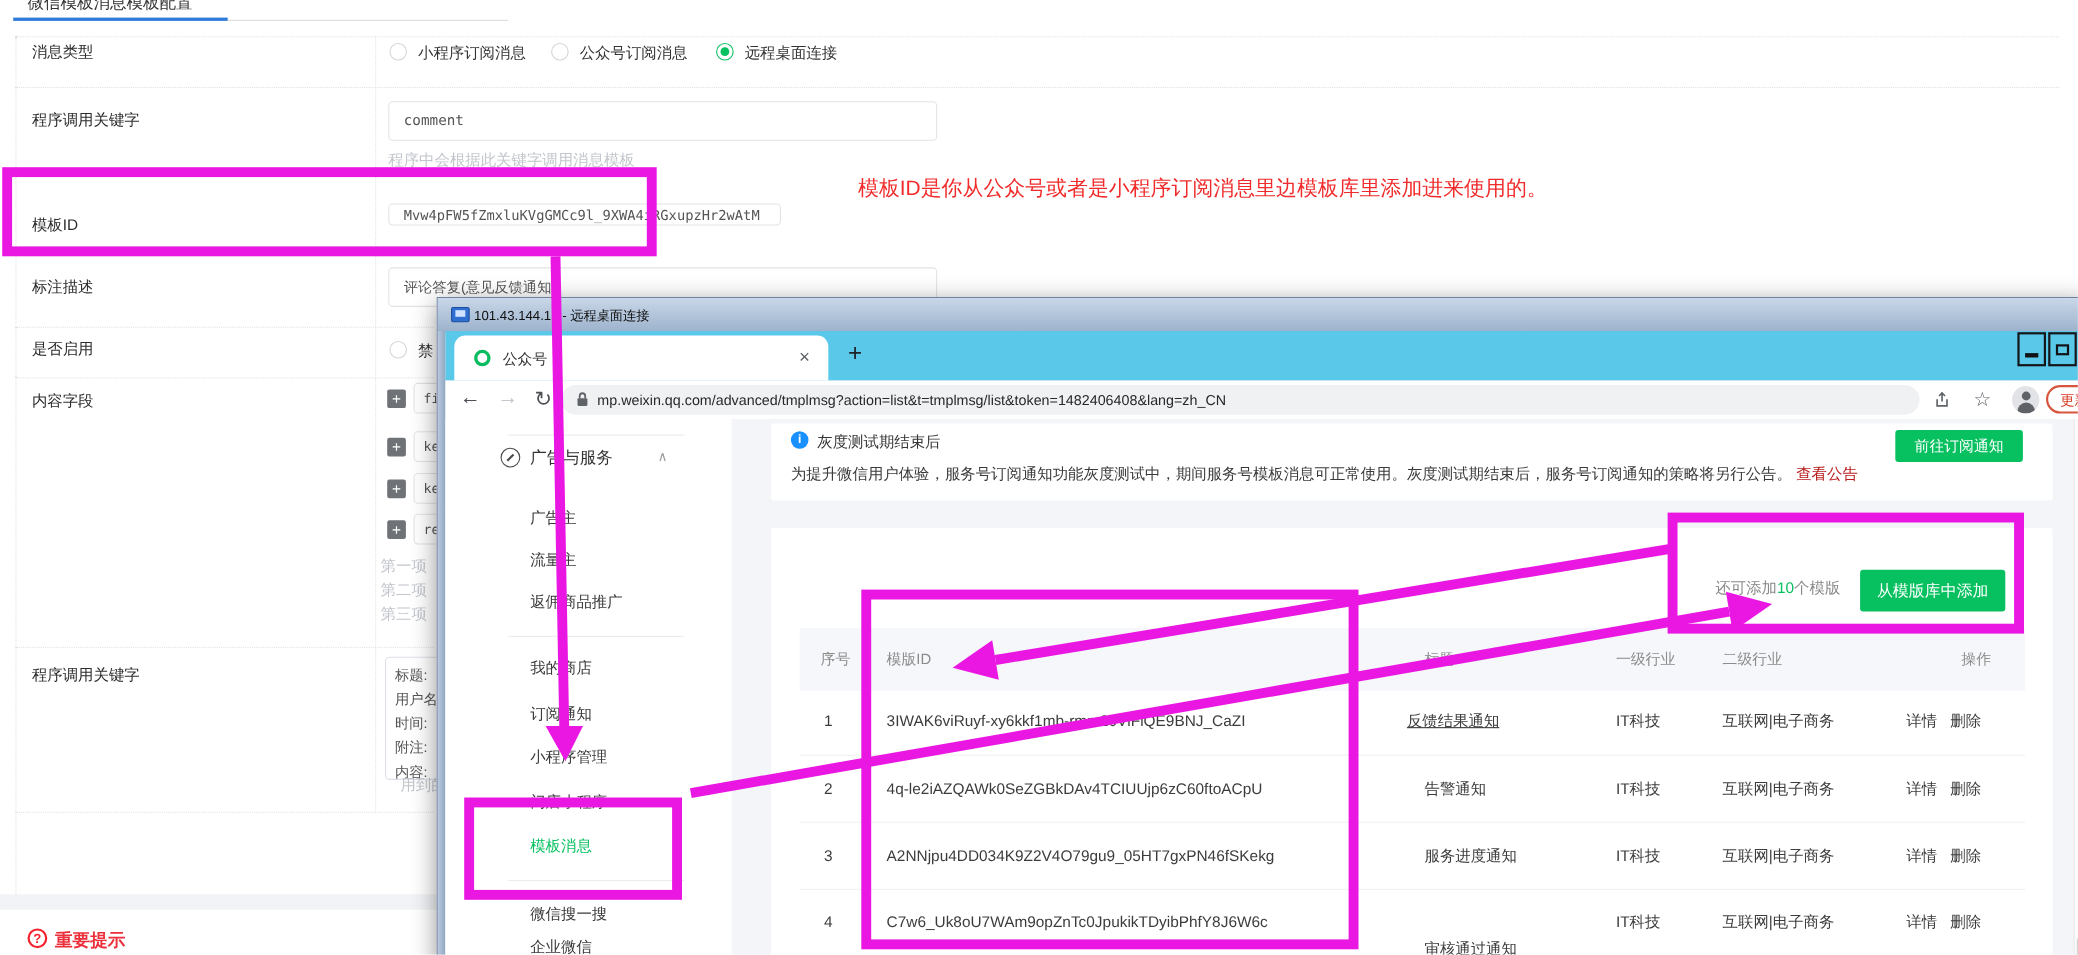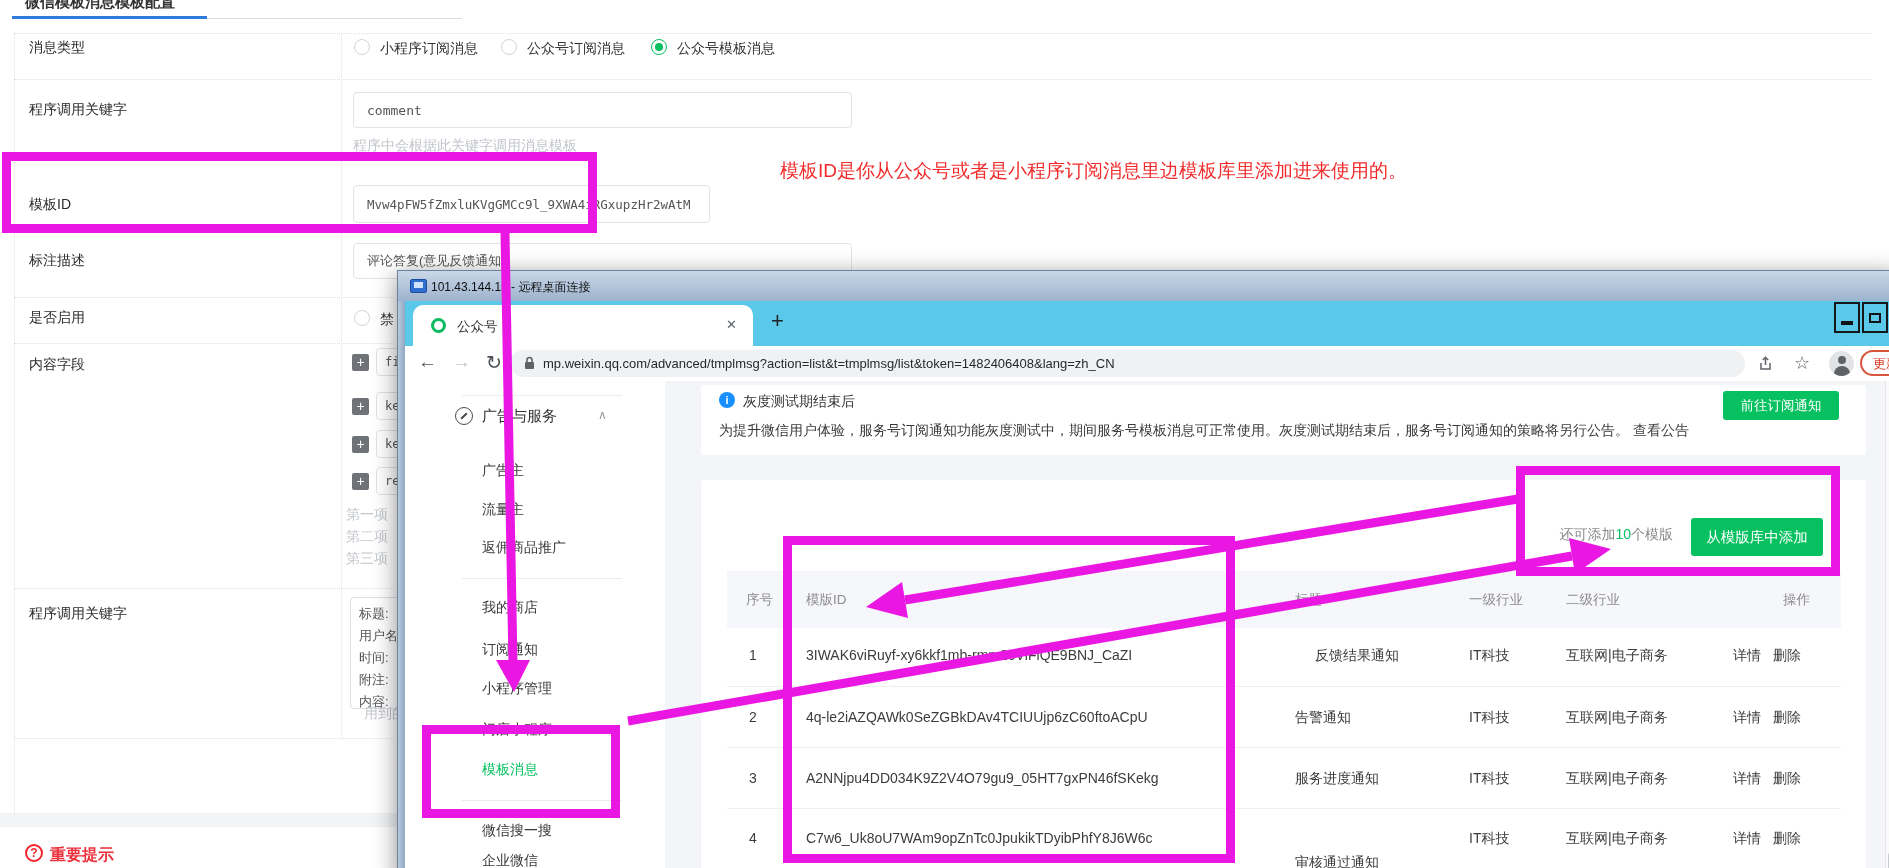--- a/index.html
+++ b/index.html
@@ -39,63 +39,63 @@
   .toolbar{left:7px;top:75px;right:0;height:35px;background:#fff;border-bottom:1px solid #e7e9ec;}
   .nav-ico{font-size:19px;color:#4b4f54;}
   .urlpill{top:4px;height:27px;background:#f0f1f3;border-radius:14px;}
   .urltext{font-size:13px;color:#26282b;}
   .content{left:7px;top:110px;right:0;bottom:0;background:#f3f5f8;}
   .sidebar{left:0;top:0;width:260px;bottom:0;background:#fff;}
   .side-item{font-size:14px;color:#3a3a3a;left:77px;}
   .side-div{left:57px;width:160px;border-top:1px solid #ececec;height:0;}
   .card{background:#fff;border-radius:2px;}
   .green-btn{background:#07c160;color:#fff;border:none;border-radius:3px;text-align:center;cursor:pointer;}
-  .wlink{color:#404040;}
+  .wlink{color:#b91c1c;}
   .th{font-size:13.5px;color:#8c8c8c;}
   .td{font-size:14px;color:#3c3c3c;}
   
   .hl-box{border:9px solid #ea17e3;box-sizing:border-box;z-index:30;pointer-events:none;}
   #arrows{z-index:31;pointer-events:none;}
   .rednote{font-size:19px;color:#f12b2b;z-index:32;}
 </style>
 </head>
 <body>
 
 <div id="stage">
 
   <div class="abs" style="left:0;top:0;width:1889px;height:868px;">
-    <div class="abs" style="left:25px;top:0;width:260px;height:15px;overflow:hidden;font-weight:bold;">
+    <div class="abs" style="left:25px;top:0;width:260px;height:15px;overflow:hidden;">
       <span class="abs" style="top:-7px;left:0;font-size:15px;color:#333;white-space:nowrap;">微信模板消息模板配置</span>
     </div>
     <div class="abs" style="left:12px;top:16px;width:195px;height:3px;background:#2f7bdc;"></div>
     <div class="abs" style="left:207px;top:18px;width:255px;height:1px;background:#dcdcdc;"></div>
 
     <div class="abs dot-h" style="left:14px;top:33px;width:1858px;"></div>
     <div class="abs dot-h" style="left:14px;top:79px;width:1858px;"></div>
     <div class="abs dot-h" style="left:14px;top:297px;width:380px;"></div>
     <div class="abs dot-h" style="left:14px;top:343px;width:380px;"></div>
     <div class="abs dot-h" style="left:14px;top:588px;width:380px;"></div>
     <div class="abs dot-h" style="left:14px;top:738px;width:380px;"></div>
     <div class="abs dot-v" style="left:14px;top:33px;height:780px;"></div>
     <div class="abs dot-v" style="left:341px;top:33px;height:705px;"></div>
 
     <div class="abs form-label" style="left:29px;top:39px;">消息类型</div>
     <div class="abs radio" style="left:354px;top:39px;"></div>
     <div class="abs radio-lab" style="left:380px;top:40px;">小程序订阅消息</div>
     <div class="abs radio" style="left:501px;top:39px;"></div>
     <div class="abs radio-lab" style="left:527px;top:40px;">公众号订阅消息</div>
     <div class="abs radio sel" style="left:651px;top:39px;"></div>
-    <div class="abs radio-lab" style="left:677px;top:40px;">公众号模板消息</div>
+    <div class="abs radio-lab" style="left:677px;top:40px;">远程桌面连接</div>
 
     <div class="abs form-label" style="left:29px;top:101px;">程序调用关键字</div>
     <input class="abs input-box" readonly="" style="left: 353px; top: 92px; width: 499px; height: 36px;" value="comment">
     <div class="abs hint" style="left:353px;top:137px;">程序中会根据此关键字调用消息模板</div>
 
     <div class="abs form-label" style="left:29px;top:196px;text-align:right;">模板ID</div>
-    <input class="abs input-box" readonly="" style="left: 353px; top: 185px; width: 357px; height: 38px; font-size: 12.5px;" value="Mvw4pFW5fZmxluKVgGMCc9l_9XWA4iRGxupzHr2wAtM">
+    <input class="abs input-box" readonly="" style="left: 353px; top: 185px; width: 357px; height: 20px; font-size: 12.5px;" value="Mvw4pFW5fZmxluKVgGMCc9l_9XWA4iRGxupzHr2wAtM">
 
     <div class="abs form-label" style="left:29px;top:252px;">标注描述</div>
     <input class="abs input-box" readonly="" style="left: 353px; top: 243px; width: 499px; height: 36px; font-family: &quot;Liberation Sans&quot;, sans-serif;" value="评论答复(意见反馈通知)">
 
     <div class="abs form-label" style="left:29px;top:309px;">是否启用</div>
     <div class="abs radio" style="left:354px;top:310px;"></div>
     <div class="abs radio-lab" style="left:380px;top:311px;">禁</div>
 
     <div class="abs form-label" style="left:29px;top:356px;">内容字段</div>
     <div class="abs plus-box" style="left:352px;top:354px;">+</div>
@@ -221,21 +221,21 @@
           <div class="abs th" style="left:79px;top:20px;">模版ID</div>
           <div class="abs th" style="left:568px;top:20px;">标题</div>
           <div class="abs th" style="left:742px;top:20px;">一级行业</div>
           <div class="abs th" style="left:839px;top:20px;">二级行业</div>
           <div class="abs th" style="left:1056px;top:20px;">操作</div>
         </div>
 
         <div class="abs" style="left:26px;top:145px;width:1114px;height:61px;">
           <div class="abs td" style="left:22px;top:22px;">1</div>
           <div class="abs td" style="left:79px;top:22px;">3IWAK6viRuyf-xy6kkf1mb-rmm20VlFiQE9BNJ_CaZI</div>
-          <div class="abs td" style="left:588px;top:22px;">反馈结果通知</div>
+          <div class="abs td" style="left:552px;top:22px;text-decoration:underline;">反馈结果通知</div>
           <div class="abs td" style="left:742px;top:22px;">IT科技</div>
           <div class="abs td" style="left:839px;top:22px;">互联网|电子商务</div>
           <div class="abs td wlink" style="left:1006px;top:22px;">详情</div>
           <div class="abs td wlink" style="left:1046px;top:22px;">删除</div>
         </div>
         <div class="abs" style="left:26px;top:206px;width:1114px;height:61px;border-top:1px solid #f0f0f0;">
           <div class="abs td" style="left:22px;top:22px;">2</div>
           <div class="abs td" style="left:79px;top:22px;">4q-le2iAZQAWk0SeZGBkDAv4TCIUUjp6zC60ftoACpU</div>
           <div class="abs td" style="left:568px;top:22px;">告警通知</div>
           <div class="abs td" style="left:742px;top:22px;">IT科技</div>

